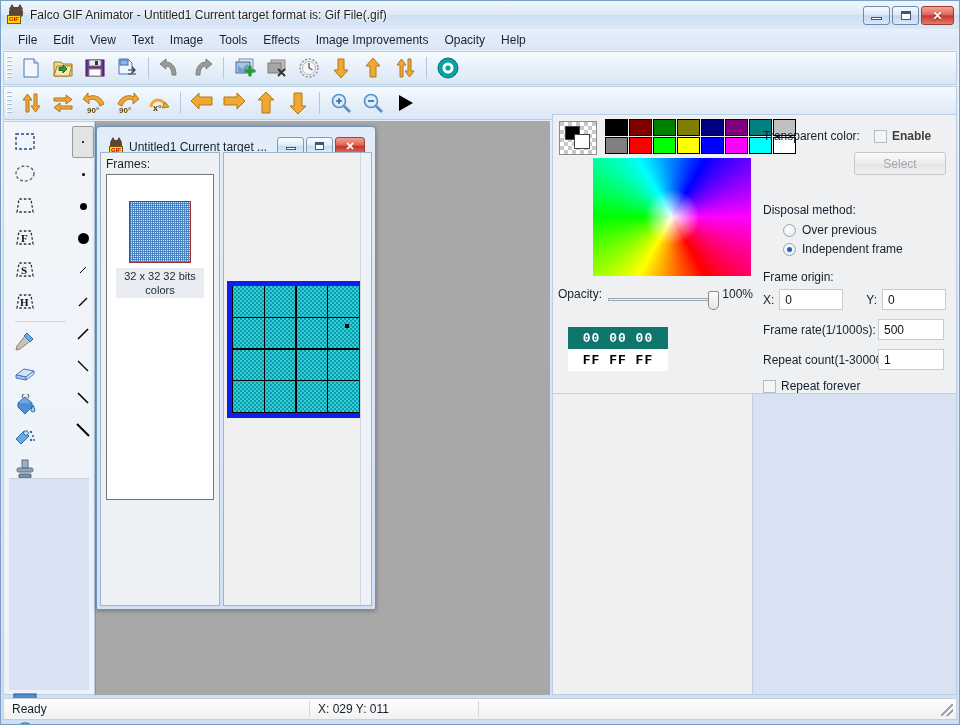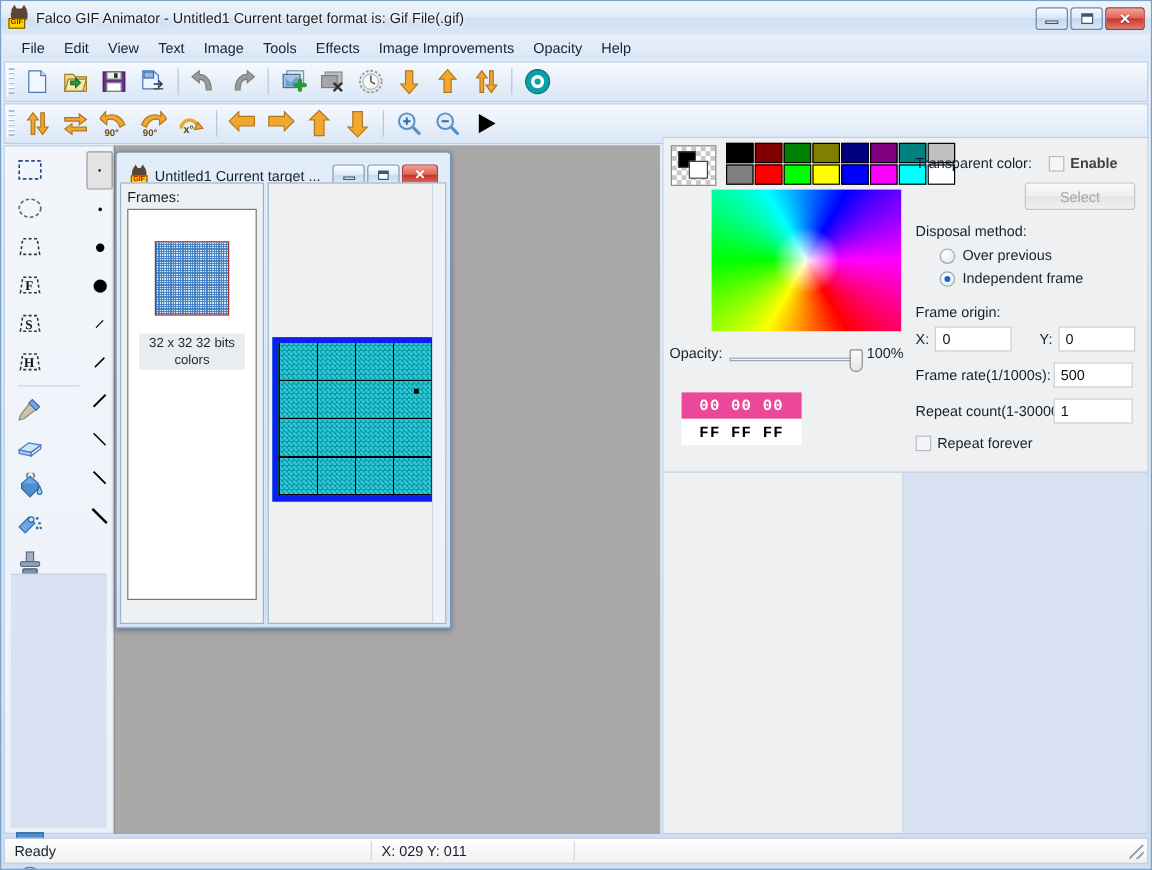--- a/index.html
+++ b/index.html
@@ -139,21 +139,21 @@
 
   
   #mdi {
     position:absolute; left:94px; top:120px; right:409px; bottom:29px;
     background:#a8a8a8;
     border-left:1px solid #8f8f8f;
   }
 
   
   #childwin {
-    position:absolute; left:0px; top:5px; width:280px; height:398px;
+    position:absolute; left:0px; top:5px; width:280px; height:484px;
     background: linear-gradient(180deg,#e2edf9 0%,#d2e2f4 100%);
     border:1px solid #6f93bb;
     border-radius:4px 4px 2px 2px;
     box-shadow: 0 1px 4px rgba(0,0,0,.3);
     padding:9px;
   }
   #child-title {
     height:22px; display:flex; align-items:center; padding-left:3px;
     position:relative;
   }
@@ -185,21 +185,21 @@
   }
   #thumb {
     width:62px; height:62px;
     border:1px solid #a03030;
     background-color:#cfe8f6;
     background-image:
       repeating-linear-gradient(0deg, rgba(60,120,190,.85) 0 1px, transparent 1px 2px),
       repeating-linear-gradient(90deg, rgba(60,120,190,.85) 0 1px, transparent 1px 2px);
   }
   #thumb-label {
-    margin-top:15px; text-align:center; font-size:11px; color:#1b2631;
+    margin-top:5px; text-align:center; font-size:11px; color:#1b2631;
     background:#e9edf1; padding:1px 3px; line-height:14px; width:88px;
   }
   #canvas-pane {
     flex:1; background:#f0f0f0; border:1px solid #9fb4c9;
     position:relative; overflow:hidden;
   }
   #canvas-wrap {
     position:absolute; left:3px; top:128px; width:137px; height:137px;
     border:5px solid #0d1ef0;
     background:#10b0c0;
@@ -266,21 +266,21 @@
     position:absolute; right:-4px; top:-8px; width:11px; height:19px;
     background: linear-gradient(180deg,#fcfcfc 0%,#e6e6e6 100%);
     border:1px solid #8a8a8a; border-radius:2px 2px 5px 5px;
   }
   #hexboxes { position:absolute; left:15px; top:212px; width:100px; }
   .hexbox {
     width:100px; height:22px; display:flex; align-items:center; justify-content:center;
     font-family:"Liberation Mono", monospace; font-weight:bold; font-size:13px;
     letter-spacing:1px;
   }
-  .hexbox.dark { background:#ec4899; color:#fff; }
+  .hexbox.dark { background:#0f766e; color:#fff; }
   .hexbox.light { background:#fff; color:#000; }
 
   #rp-right { position:absolute; left:210px; top:0; right:0; bottom:0; padding:14px 10px 0 0; }
   .rrow { display:flex; align-items:center; margin-bottom:9px; font-size:12px; color:#15202c; }
   .lbl { white-space:nowrap; }
   .chk {
     width:13px; height:13px; border:1px solid #b7bcc2; background:#f4f5f6;
     display:inline-block; margin-right:5px; flex:none;
   }
   .dis { color:#404040;font-weight:bold; }
@@ -812,21 +812,21 @@
       </div>
 
       <div id="rp-right">
         <div class="rrow">
           <span class="lbl">Transparent color:</span>
           <span style="width:14px"></span>
           <span class="chk"></span>
           <span class="dis">Enable</span>
         </div>
 
-        <div class="rrow" style="justify-content:flex-end;margin-bottom:11px;">
+        <div class="rrow" style="justify-content:flex-end;margin-bottom:28px;">
           <span class="btn">Select</span>
         </div>
 
         <div class="rrow" style="margin-bottom:6px;">
           <span class="lbl">Disposal method:</span>
         </div>
         <div class="rrow" style="margin-left:20px;margin-bottom:5px;">
           <span class="radio"></span>
           <span>Over previous</span>
         </div>

